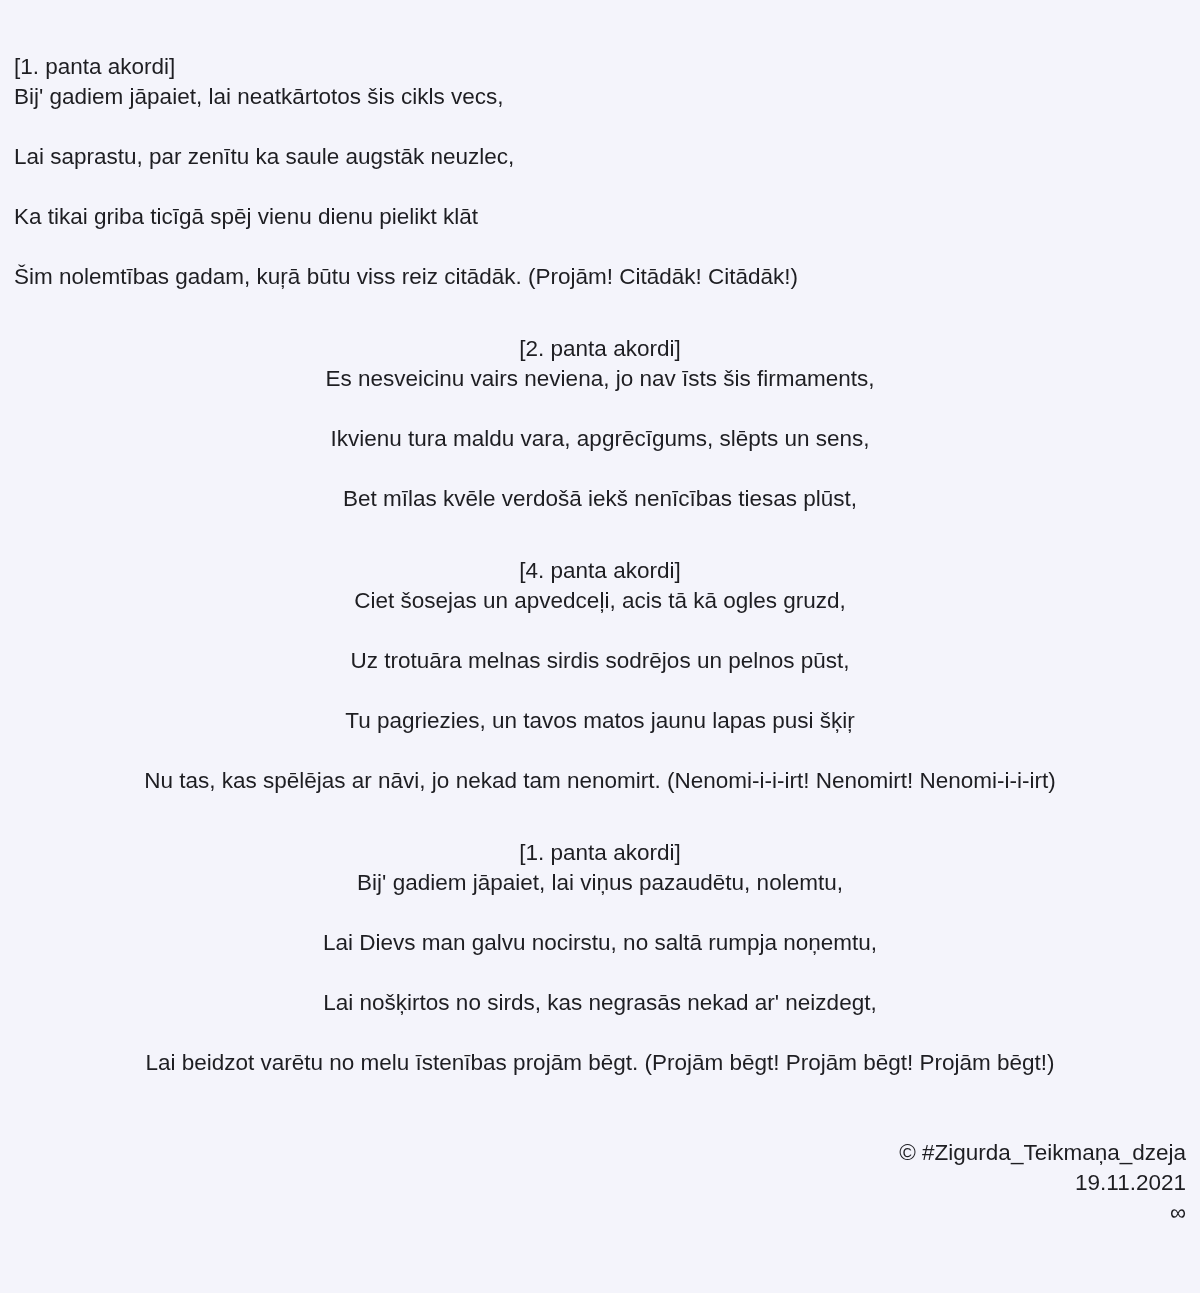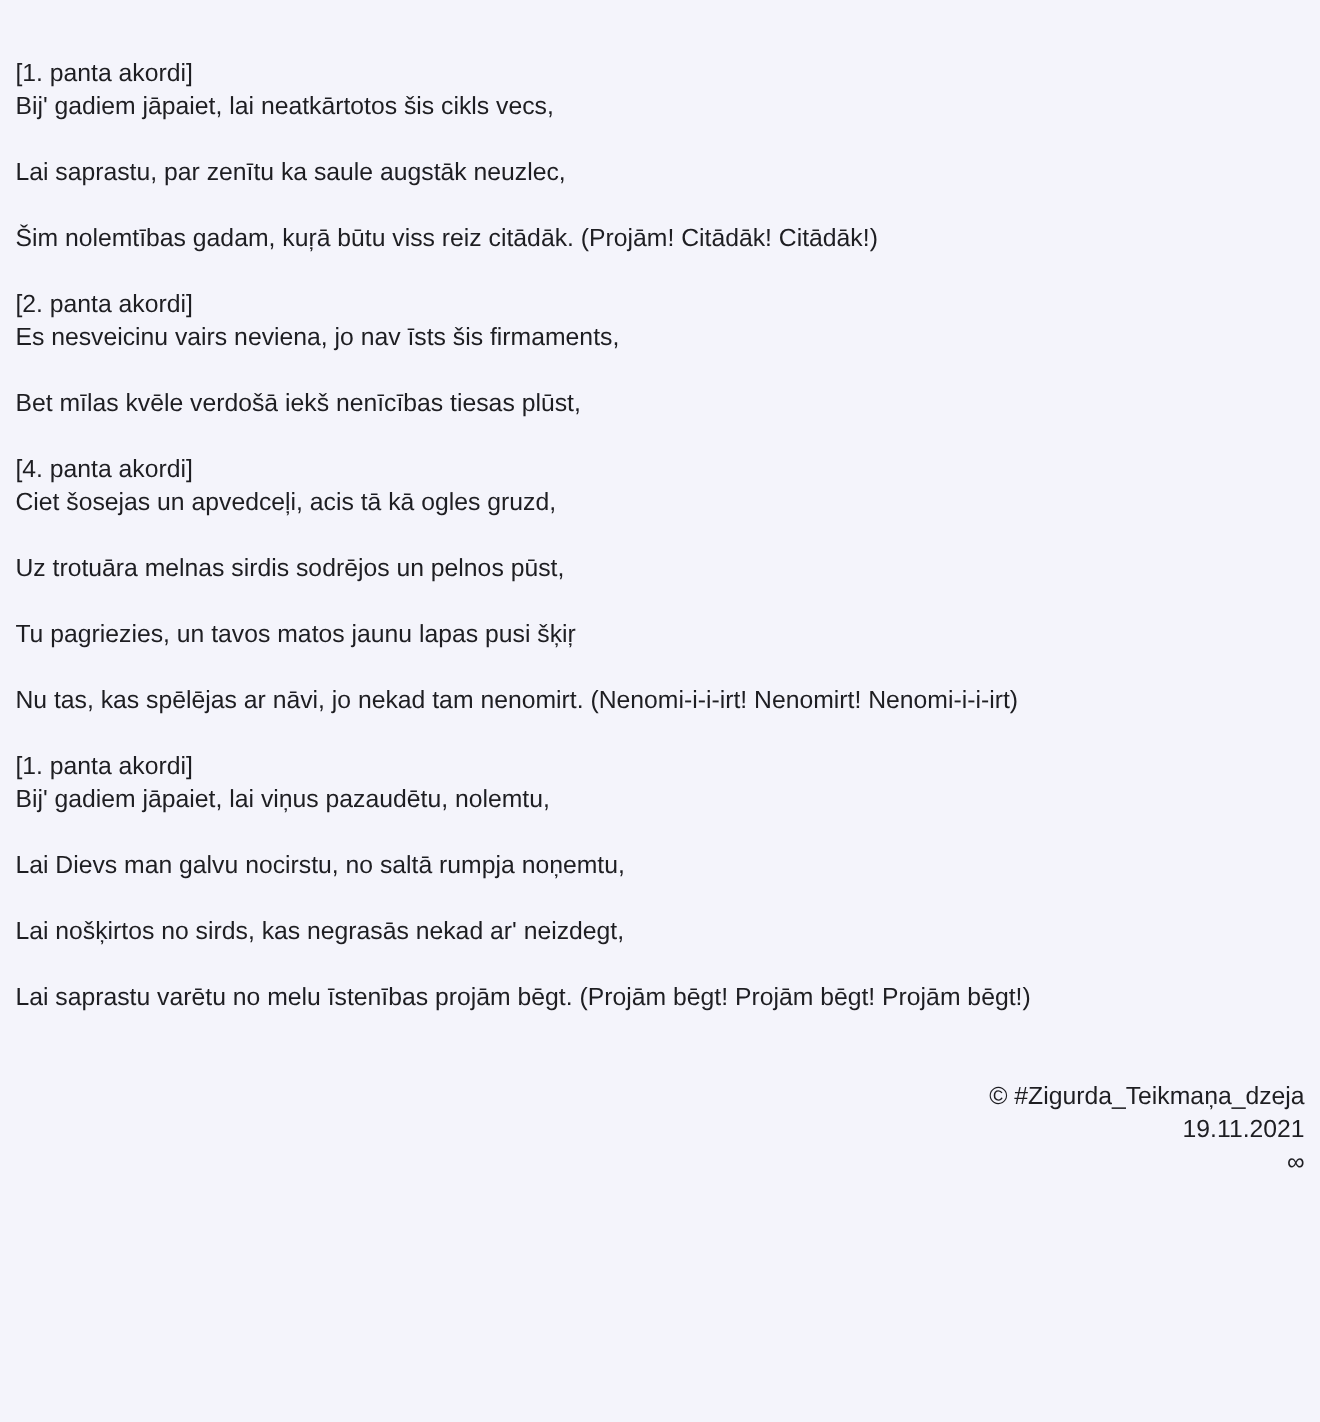--- a/index.html
+++ b/index.html
@@ -16,21 +16,22 @@
     line-height: 30px;
     overflow: hidden;
   }
   .page {
     padding: 52px 14px 0 14px;
     box-sizing: border-box;
     width: 100%;
     height: 100%;
   }
   .stanza + .stanza {
-    margin-top: 30px;
+    margin-top: 42px;
+    text-align: center;
   }
   .stanza-header {
     white-space: nowrap;
   }
   .lyric-line {
     white-space: nowrap;
   }
   .lyric-line + .lyric-line {
     margin-top: 30px;
   }
@@ -44,43 +45,45 @@
 </style>
 </head>
 <body>
 
 <div class="page">
 
   <div class="stanza">
     <div class="stanza-header">[1. panta akordi]</div>
     <div class="lyric-line">Bij' gadiem jāpaiet, lai neatkārtotos šis cikls vecs,</div>
     <div class="lyric-line">Lai saprastu, par zenītu ka saule augstāk neuzlec,</div>
+    <div class="lyric-line">Ka tikai griba ticīgā spēj vienu dienu pielikt klāt</div>
     <div class="lyric-line">Šim nolemtības gadam, kuŗā būtu viss reiz citādāk. (Projām! Citādāk! Citādāk!)</div>
   </div>
 
   <div class="stanza">
     <div class="stanza-header">[2. panta akordi]</div>
     <div class="lyric-line">Es nesveicinu vairs neviena, jo nav īsts šis firmaments,</div>
+    <div class="lyric-line">Ikvienu tura maldu vara, apgrēcīgums, slēpts un sens,</div>
     <div class="lyric-line">Bet mīlas kvēle verdošā iekš nenīcības tiesas plūst,</div>
   </div>
 
   <div class="stanza">
     <div class="stanza-header">[4. panta akordi]</div>
     <div class="lyric-line">Ciet šosejas un apvedceļi, acis tā kā ogles gruzd,</div>
     <div class="lyric-line">Uz trotuāra melnas sirdis sodrējos un pelnos pūst,</div>
     <div class="lyric-line">Tu pagriezies, un tavos matos jaunu lapas pusi šķiŗ</div>
     <div class="lyric-line">Nu tas, kas spēlējas ar nāvi, jo nekad tam nenomirt. (Nenomi-i-i-irt! Nenomirt! Nenomi-i-i-irt)</div>
   </div>
 
   <div class="stanza">
     <div class="stanza-header">[1. panta akordi]</div>
     <div class="lyric-line">Bij' gadiem jāpaiet, lai viņus pazaudētu, nolemtu,</div>
     <div class="lyric-line">Lai Dievs man galvu nocirstu, no saltā rumpja noņemtu,</div>
     <div class="lyric-line">Lai nošķirtos no sirds, kas negrasās nekad ar' neizdegt,</div>
-    <div class="lyric-line">Lai saprastu varētu no melu īstenības projām bēgt. (Projām bēgt! Projām bēgt! Projām bēgt!)</div>
+    <div class="lyric-line">Lai beidzot varētu no melu īstenības projām bēgt. (Projām bēgt! Projām bēgt! Projām bēgt!)</div>
   </div>
 
   <div class="footer">
     <div class="footer-line">© #Zigurda_Teikmaņa_dzeja</div>
     <div class="footer-line">19.11.2021</div>
     <div class="footer-line">∞</div>
   </div>
 
 </div>
 

